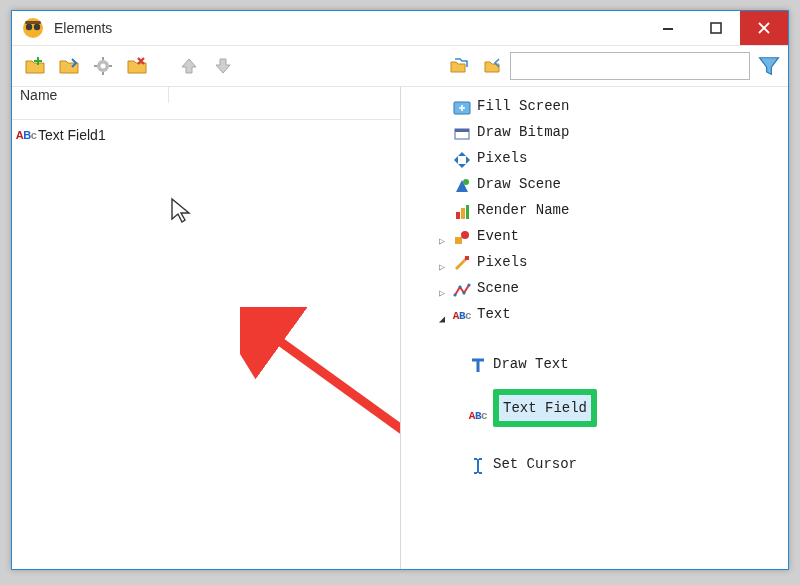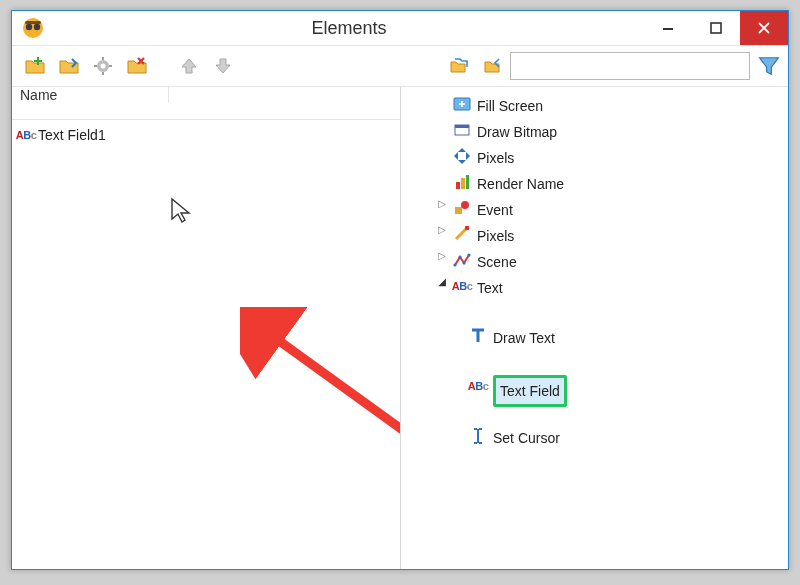--- a/index.html
+++ b/index.html
@@ -4,21 +4,21 @@
 <style>
   html,body{margin:0;padding:0;font-family:"Segoe UI",Tahoma,Arial,sans-serif;font-size:14px;
             background:#d0d0d0;color:#222;}
   .window{width:776px;height:558px;margin:10px auto;background:#fff;
           border:1px solid #2588d0;box-shadow:0 0 6px rgba(0,0,0,0.25);
           display:flex;flex-direction:column;}
   
   .titlebar{height:34px;display:flex;align-items:center;background:#fff;
             border-bottom:1px solid #e5e5e5;}
   .tb-icon{width:22px;height:22px;margin:0 10px;}
-  .tb-title{flex:1;text-align:center;font-size:18px;color:#333;}
+  .tb-title{flex:1;text-align:left;font-size:14px;color:#333;}
   .tb-btns{display:flex;align-items:stretch;height:100%;}
   .tb-btn{width:48px;display:flex;align-items:center;justify-content:center;
           font-size:15px;color:#333;}
   .tb-btn.close{background:#d0302e;color:#fff;}
   
   .toolbar{height:40px;display:flex;align-items:center;padding:0 6px;
            background:#fff;border-bottom:1px solid #e5e5e5;}
   .tbtn{width:28px;height:28px;margin:0 2px;display:flex;align-items:center;justify-content:center;
         border:1px solid transparent;border-radius:3px;}
   .tbtn svg{width:22px;height:22px;}
@@ -37,28 +37,28 @@
   .h-type{flex:1;padding-left:8px;}
   .row{height:30px;display:flex;align-items:center;font-size:14px;}
   .row .ic{width:20px;display:flex;justify-content:center;margin:0 2px 0 4px;}
   .row .name{width:120px;}
   .row .type{flex:1;overflow:hidden;white-space:nowrap;}
   .cursor{position:absolute;left:158px;top:110px;}
   .arrow{position:absolute;left:228px;top:220px;}
   
   .right{flex:1;padding:6px 6px 6px 10px;overflow:auto;}
   .tree{list-style:none;margin:0;padding:0;}
-  .tree li{display:flex;align-items:flex-start;height:26px;line-height:26px;}
+  .tree li{display:flex;align-items:flex-end;height:26px;line-height:26px;font-family:Liberation Mono, monospace;}
   .indent-1{padding-left:24px;}
   .indent-2{padding-left:56px;margin-top:24px;}
   .tw{width:14px;height:14px;display:inline-flex;align-items:center;justify-content:center;
       margin-right:2px;color:#7d7d7d;font-size:10px;}
   .ico{width:22px;height:22px;display:inline-flex;align-items:center;justify-content:center;margin-right:4px;}
   .ico svg{width:18px;height:18px;}
-  .sel{border:3px solid #22c55e;background:#d6ecfa;border-radius:2px;padding:0 4px;}
+  .sel{border:6px solid #22c55e;background:#d6ecfa;border-radius:2px;padding:0 4px;}
   
   .abc{font-weight:700;font-size:11px;letter-spacing:-0.5px;}
   .abc .a{color:#c02020;} .abc .b{color:#1e62c8;} .abc .c{color:#888;}
 </style>
 </head>
 <body>
 
 <div class="window">
 
   <div class="titlebar">
@@ -209,20 +209,30 @@
         <li class="indent-1">
           <span class="tw"></span>
           <span class="ico">
               <svg viewBox="0 0 18 18">
                 <path d="M9 1l4 4H5zM9 17l-4-4h8zM1 9l4-4v8zM17 9l-4 4V5z" fill="#2d72c5"></path>
               </svg>
             </span>
           <span>Pixels</span>
           </li>
 
+        <li class="indent-1">
+          <span class="tw"></span>
+          <span class="ico">
+              <svg viewBox="0 0 18 18">
+                <path d="M3 15L9 3l6 12z" fill="#2d72c5"></path>
+                <circle cx="13" cy="5" r="3" fill="#3bad3b"></circle>
+              </svg>
+            </span>
+          <span>Draw Scene</span>
+          </li>
 
         <li class="indent-1">
           <span class="tw"></span>
           <span class="ico">
               <svg viewBox="0 0 18 18">
                 <rect x="3" y="9" width="4" height="7" fill="#d33"></rect>
                 <rect x="8" y="5" width="4" height="11" fill="#e8a52f"></rect>
                 <rect x="13" y="2" width="3" height="14" fill="#3bad3b"></rect>
               </svg>
             </span>

